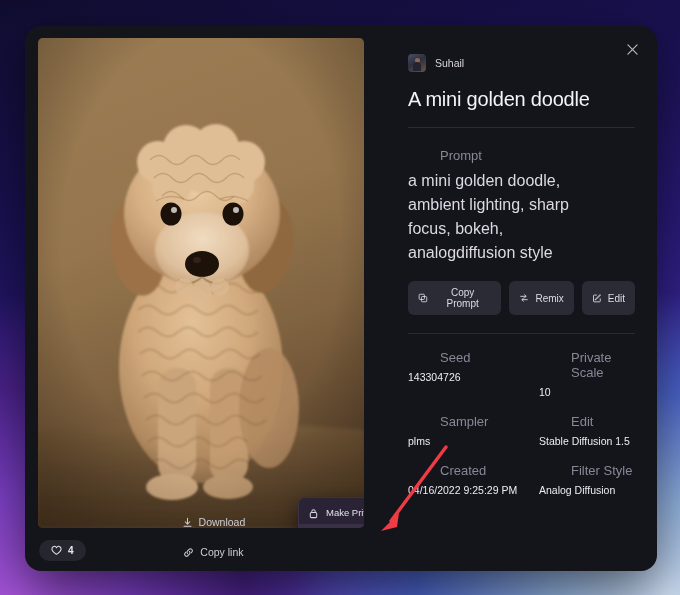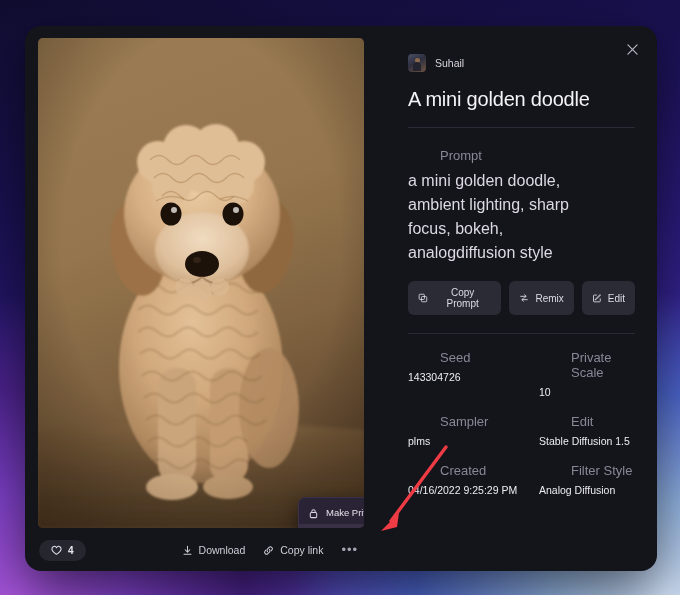--- a/index.html
+++ b/index.html
@@ -107,20 +107,21 @@
     cursor: pointer;
   }
   #like-button svg { width: 11px; height: 11px; }
   #like-count { font-size: 10px; color: #e9e7ee; font-weight: bold; }
 
   #bottom-actions {
     display: flex;
     align-items: center;
     gap: 18px;
     margin-left: 96px;
+    flex-direction: column;
   }
   .bar-action {
     display: flex;
     align-items: center;
     gap: 6px;
     font-size: 10.5px;
     color: #cfccd6;
     cursor: pointer;
   }
   .bar-action svg { width: 11px; height: 11px; }

